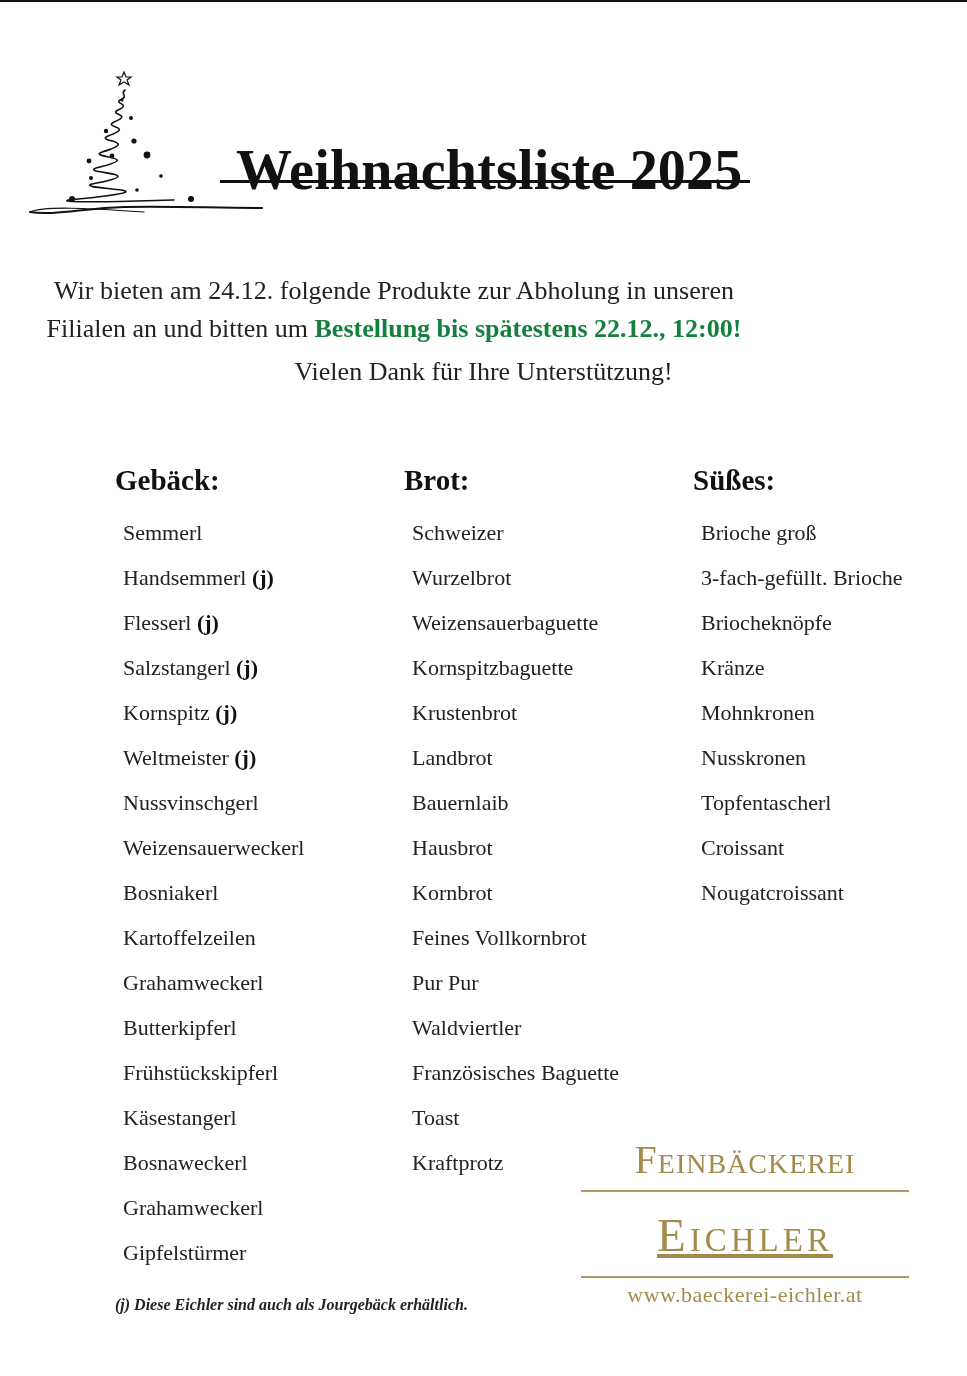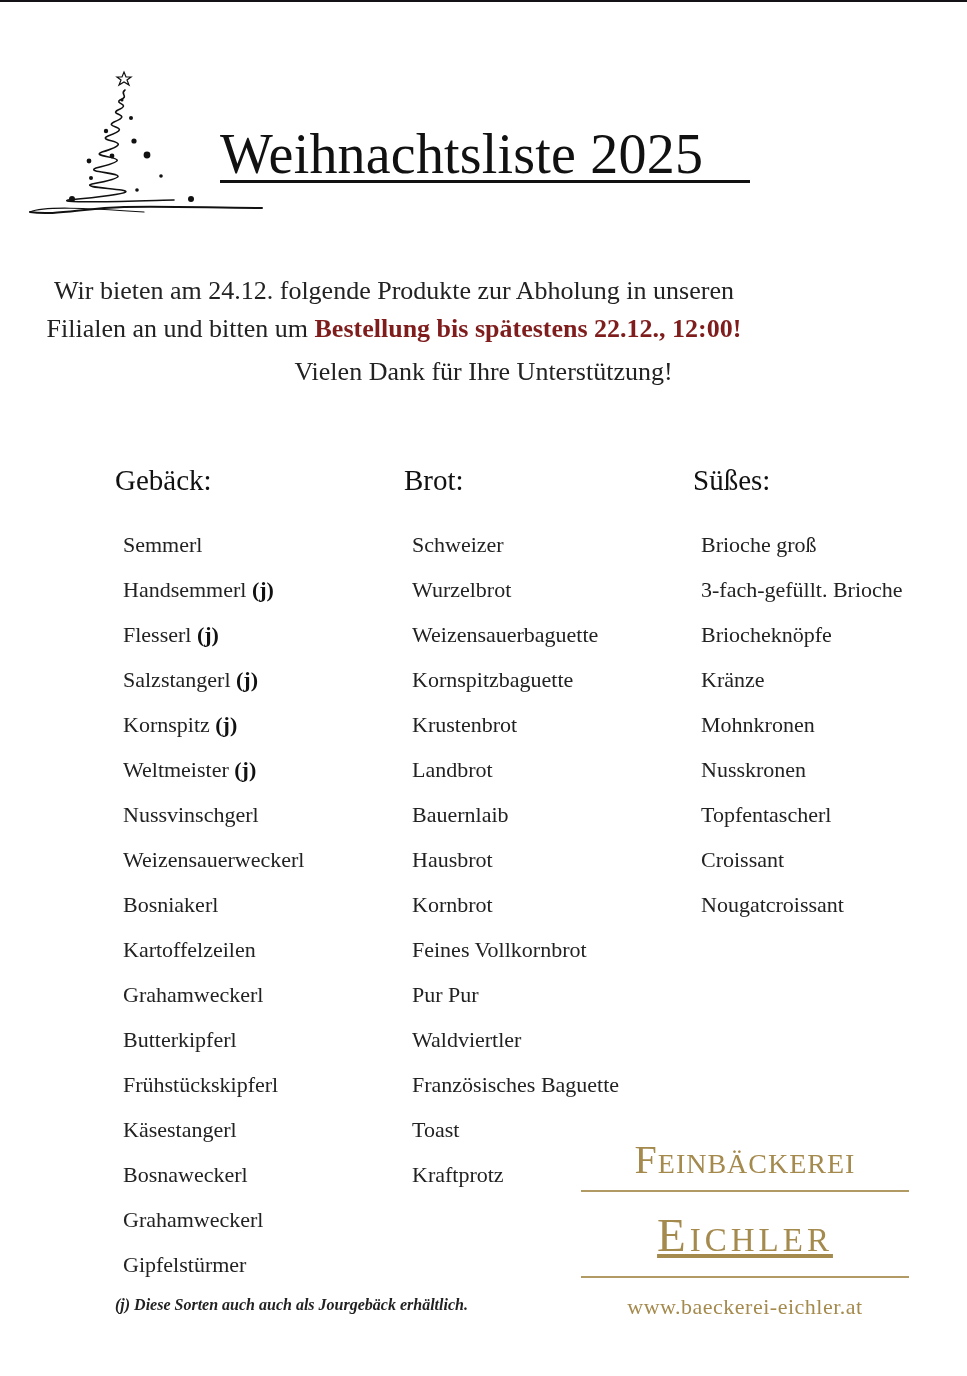--- a/index.html
+++ b/index.html
@@ -24,60 +24,60 @@
   .tree {
     position: absolute;
     left: 24px; top: 66px;
     width: 240px; height: 160px;
   }
   .title {
     position: absolute;
     left: 220px; top: 122px;
     font-size: 56px;
     line-height: 64px;
-    font-weight: normal;
-    margin: 0;
+    font-weight: bold;
+    margin: 16px;
     letter-spacing: 0.2px;
     color: #111;
   }
   .title-underline {
     position: absolute;
     left: 220px; top: 180px;
     width: 530px; height: 3px;
     background: #111;
   }
   .intro {
     position: absolute;
     left: 0; top: 272px;
     width: 788px;
     text-align: center;
     font-size: 26px;
     line-height: 38px;
     color: #222;
   }
   .intro p { margin: 0; }
-  .intro strong { font-weight: bold; color: #7f1d1d; }
+  .intro strong { font-weight: bold; color: #15803d; }
   .thanks {
     position: absolute;
     left: 0; top: 353px;
     width: 967px;
     text-align: center;
     font-size: 26px;
     line-height: 38px;
     color: #222;
   }
   .col {
     position: absolute;
     top: 460px;
   }
   .col h2 {
-    margin: 0 0 22px 0;
+    margin: 0 0 10px 0;
     font-size: 29px;
     line-height: 40px;
-    font-weight: normal;
+    font-weight: bold;
     color: #111;
   }
   .col ul {
     list-style: none;
     margin: 8px;
     padding: 0;
   }
   .col li {
     font-size: 22px;
     line-height: 45px;
@@ -130,21 +130,21 @@
   }
   .logo .rule2 {
     width: 328px;
     height: 2px;
     background: #b19a63;
     margin: 0 auto 0 auto;
   }
   .logo .url {
     font-size: 22px;
     line-height: 34px;
-    margin-top: 12px;
+    margin-top: 0;
     color: #a58a4e;
     letter-spacing: 0.5px;
   }
 </style>
 </head>
 <body>
 
 <div class="top-bar"></div>
 
 <svg class="tree" viewBox="0 0 240 160" xmlns="http://www.w3.org/2000/svg">
@@ -232,21 +232,21 @@
       <li><span>Briocheknöpfe</span></li>
       <li><span>Kränze</span></li>
       <li><span>Mohnkronen</span></li>
       <li><span>Nusskronen</span></li>
       <li><span>Topfentascherl</span></li>
       <li><span>Croissant</span></li>
       <li><span>Nougatcroissant</span></li>
     </ul>
 </div>
 
-<div class="footnote">(j) Diese Sorten auch auch als Jourgebäck erhältlich.</div>
+<div class="footnote">(j) Diese Eichler sind auch als Jourgebäck erhältlich.</div>
 
 <div class="logo">
   <div class="brand-top">Feinbäckerei</div>
   <div class="rule"></div>
   <div class="brand-main">Eichler</div>
   <div class="rule2"></div>
   <div class="url">www.baeckerei-eichler.at</div>
 </div>
 
 </body></html>

